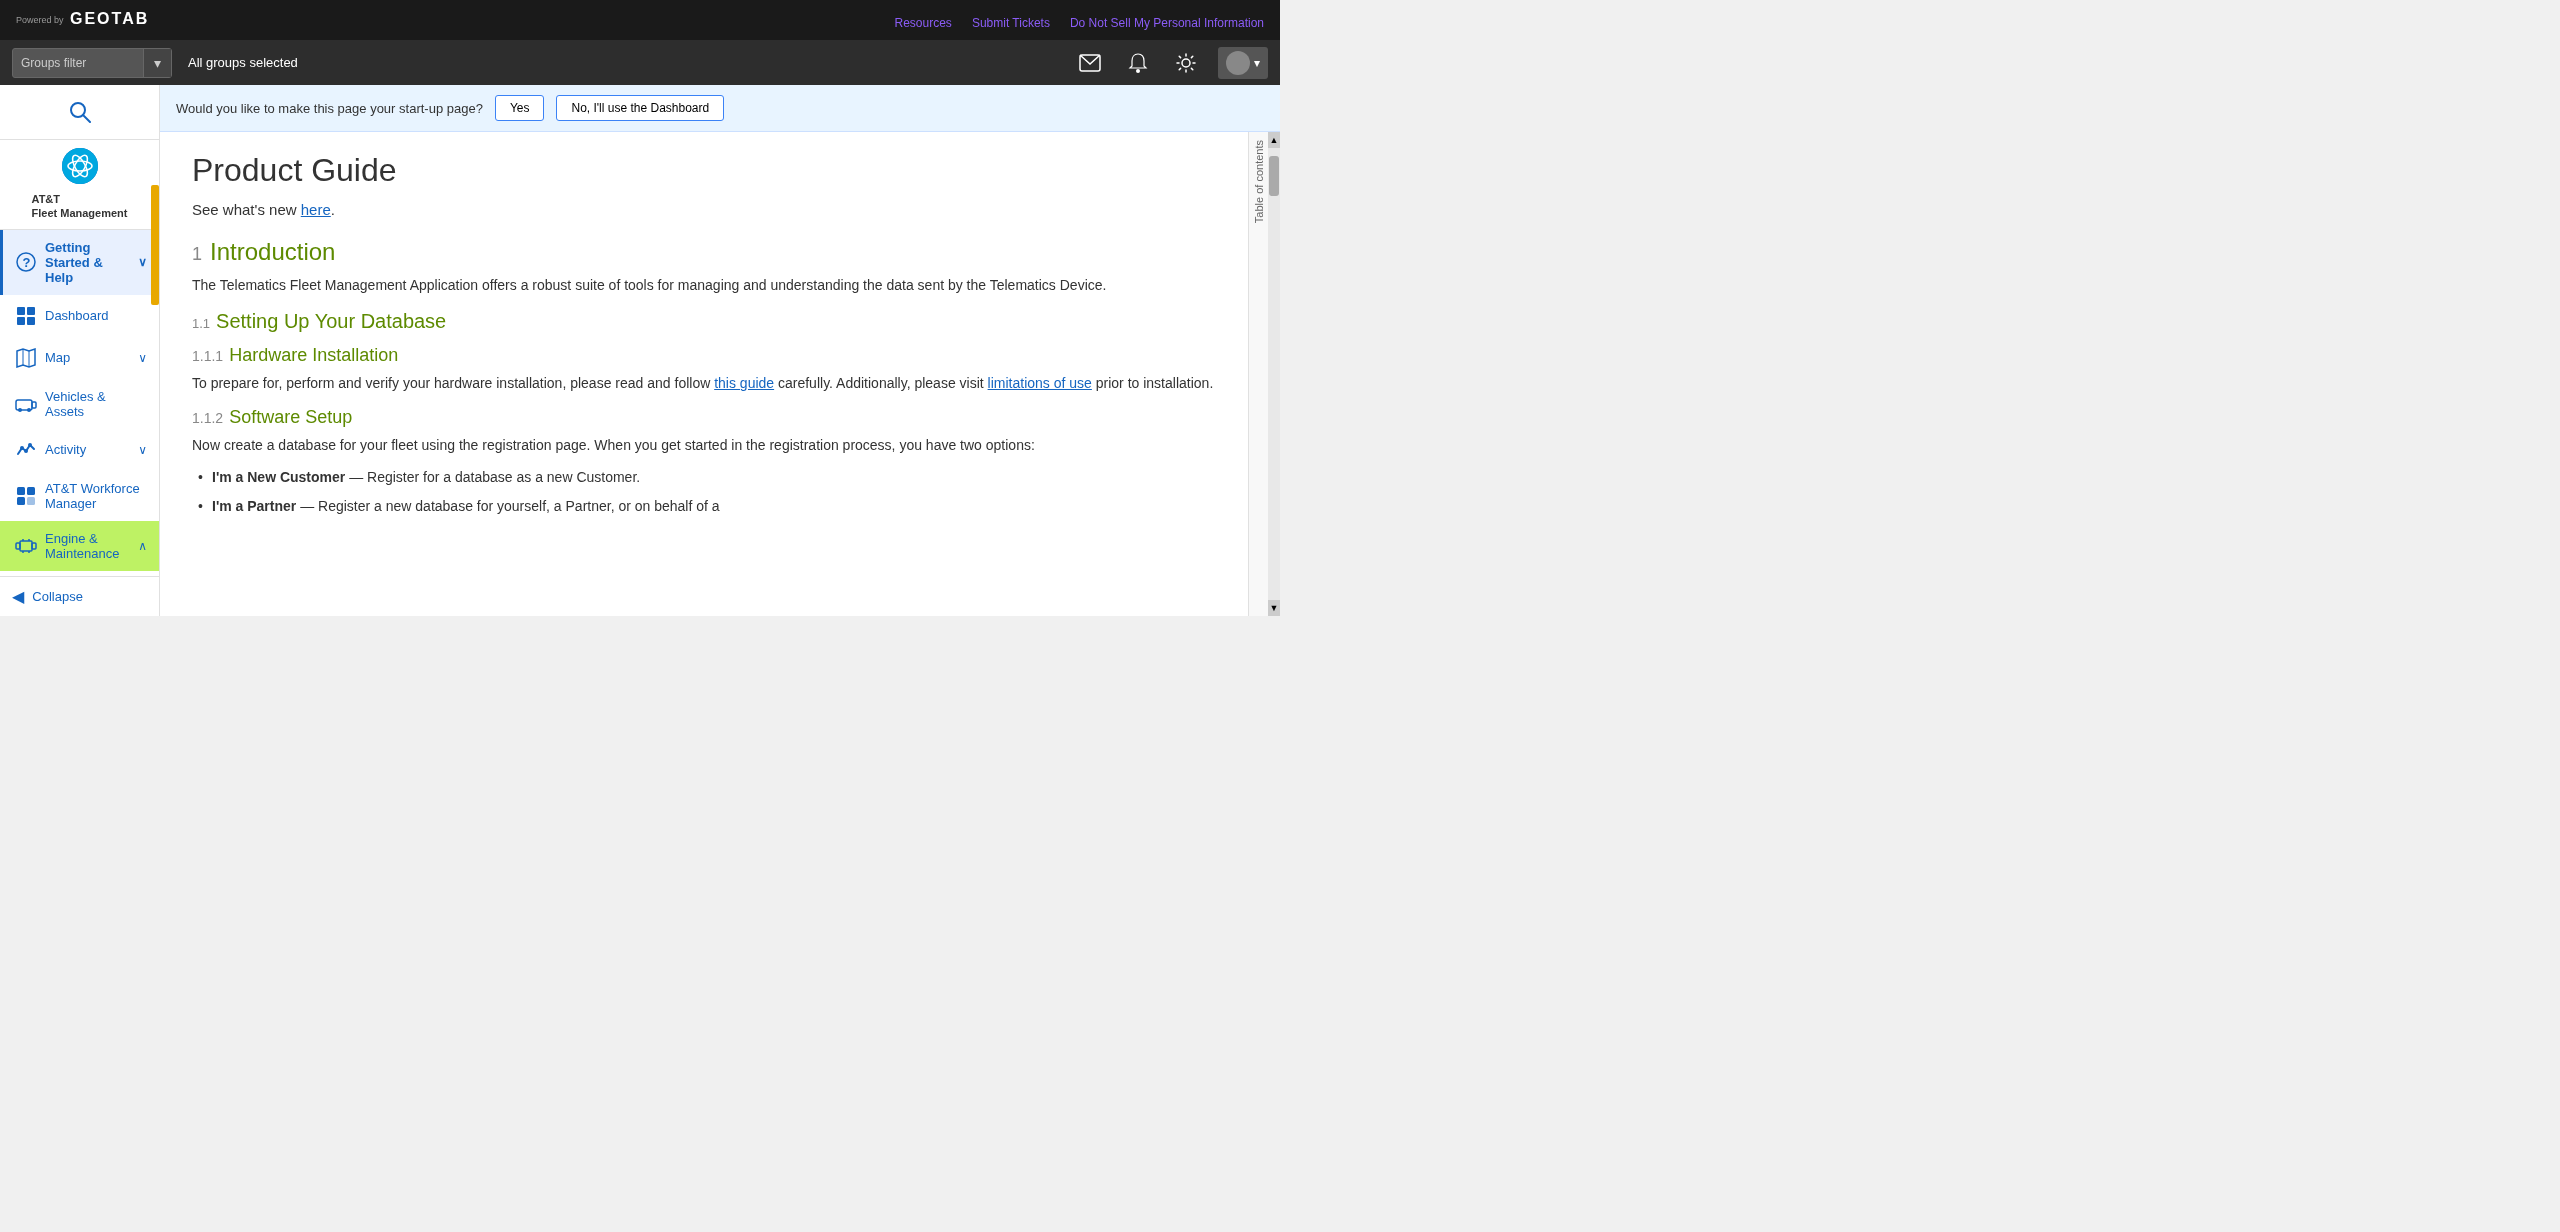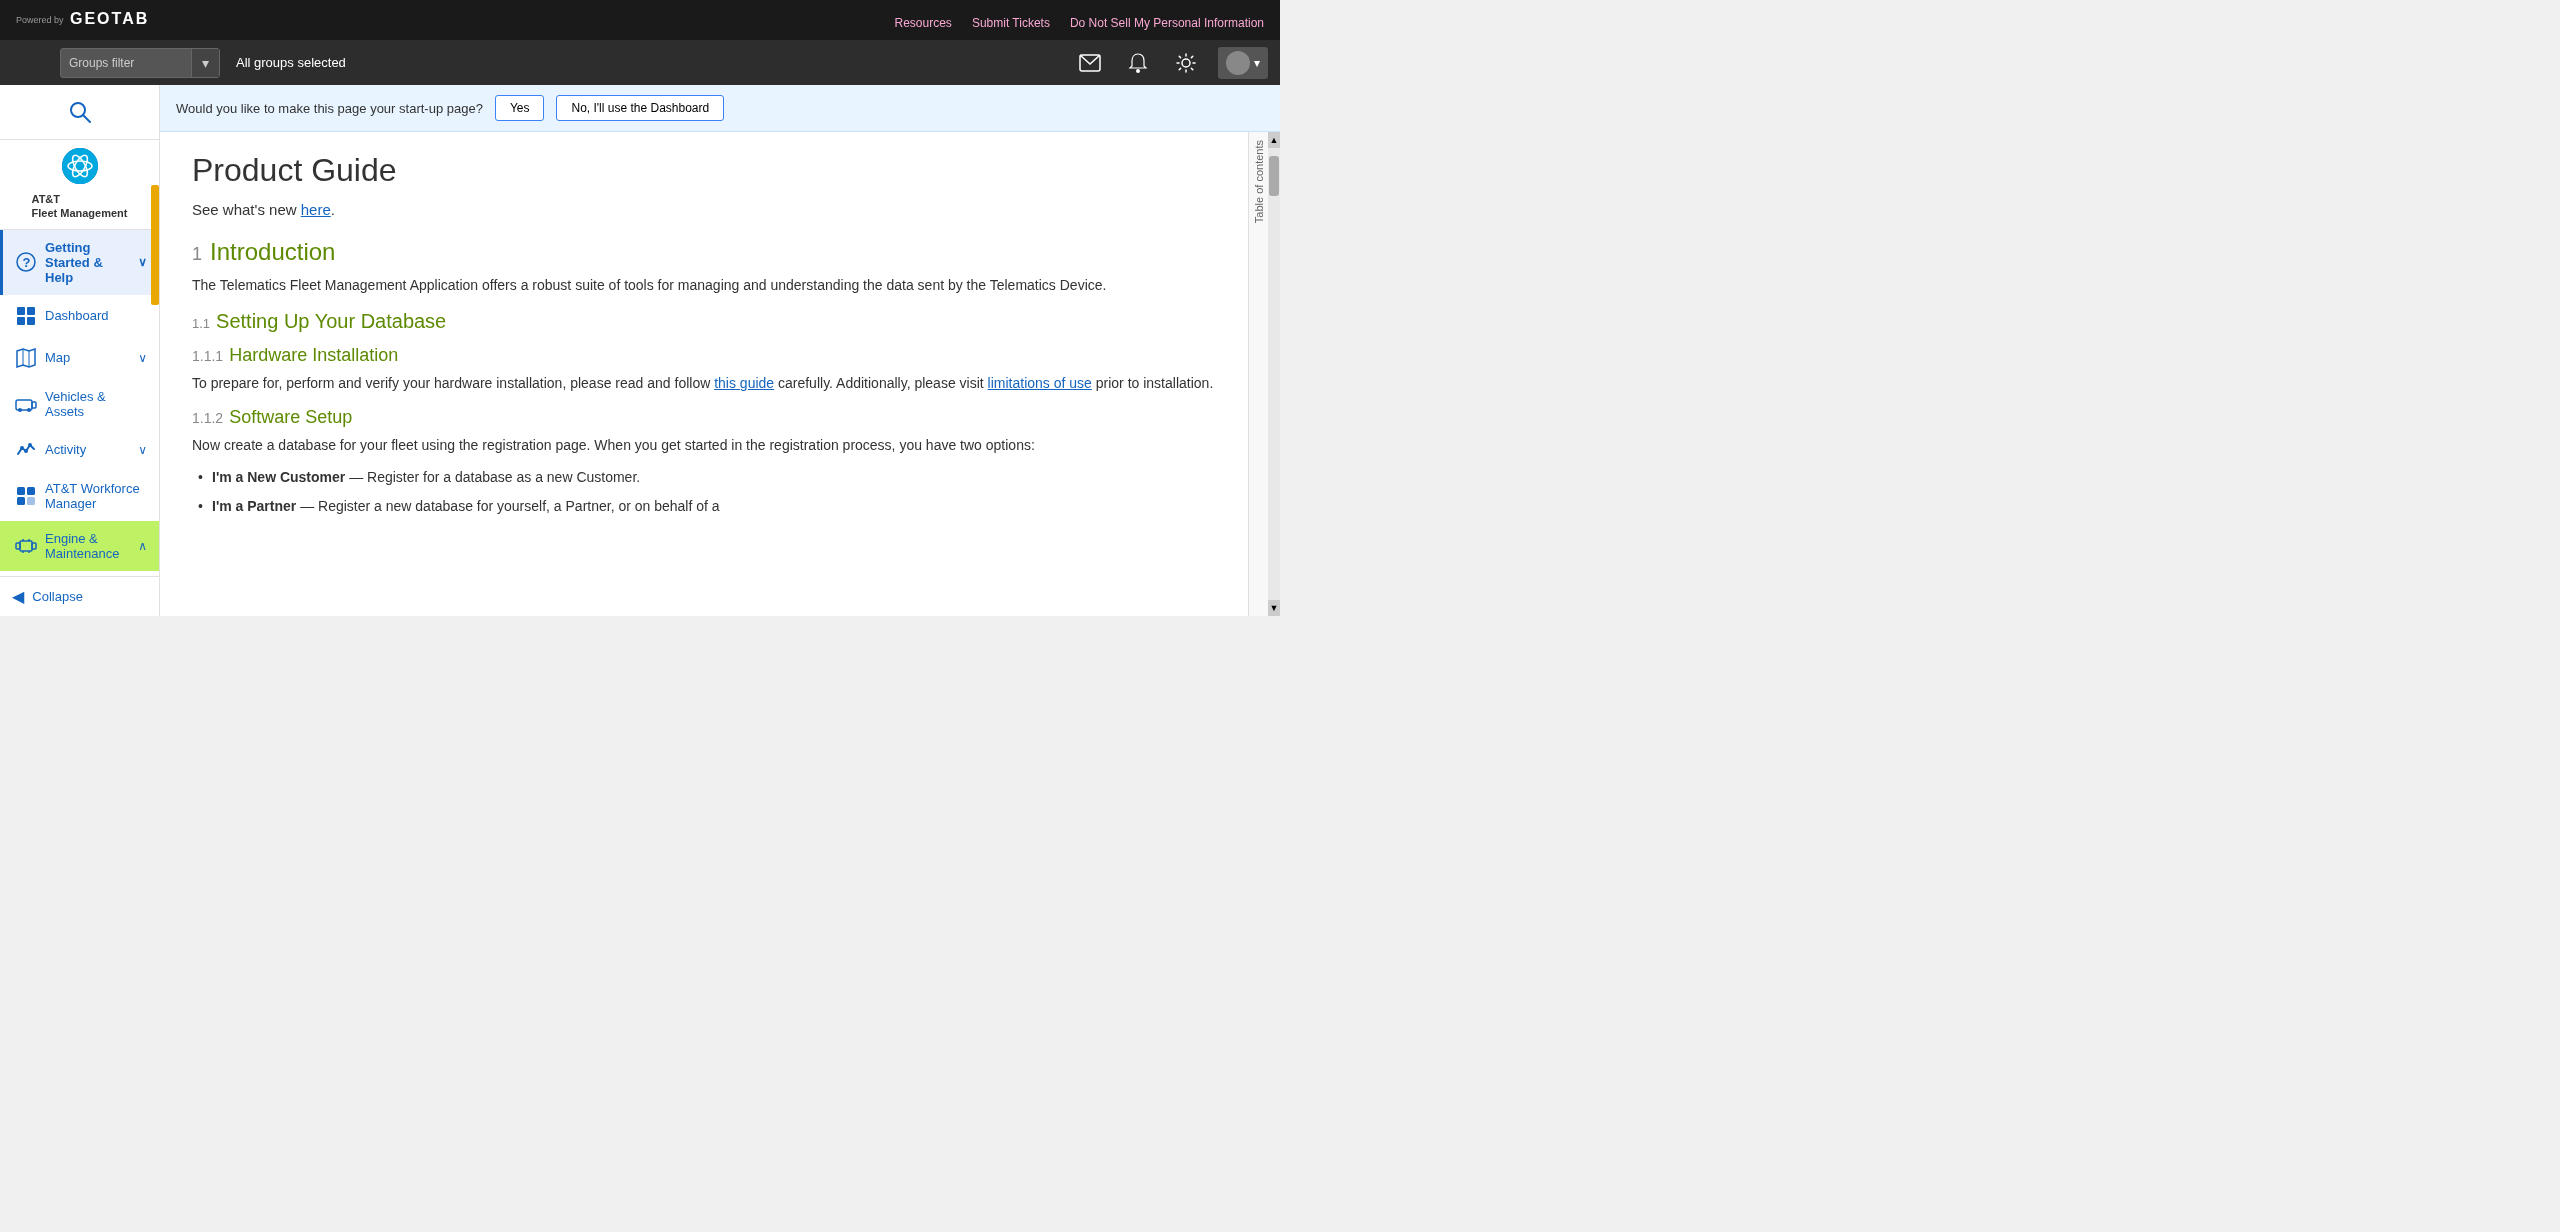--- a/index.html
+++ b/index.html
@@ -27,21 +27,21 @@
       font-size: 10px;
     }
     .top-bar-right {
       display: flex;
       align-items: center;
       gap: 20px;
       color: white;
       font-size: 12px;
     }
     .top-bar-right a {
-      color: #f9a8d4;
+      color: #8b5cf6;
       text-decoration: none;
       cursor: pointer;
       margin-top: 6px;
     }
 
     
     .filter-bar {
       background: #2d2d2d;
       height: 45px;
       display: flex;
@@ -50,21 +50,20 @@
       gap: 8px;
     }
     .groups-filter-select {
       display: flex;
       align-items: center;
       background: #555;
       border: 1px solid #666;
       border-radius: 3px;
       height: 30px;
       min-width: 160px;
-      margin-left: 48px;
     }
     .groups-filter-label {
       color: #ccc;
       font-size: 12px;
       padding: 0 8px;
       flex: 1;
     }
     .groups-filter-arrow {
       background: #444;
       border-left: 1px solid #666;

